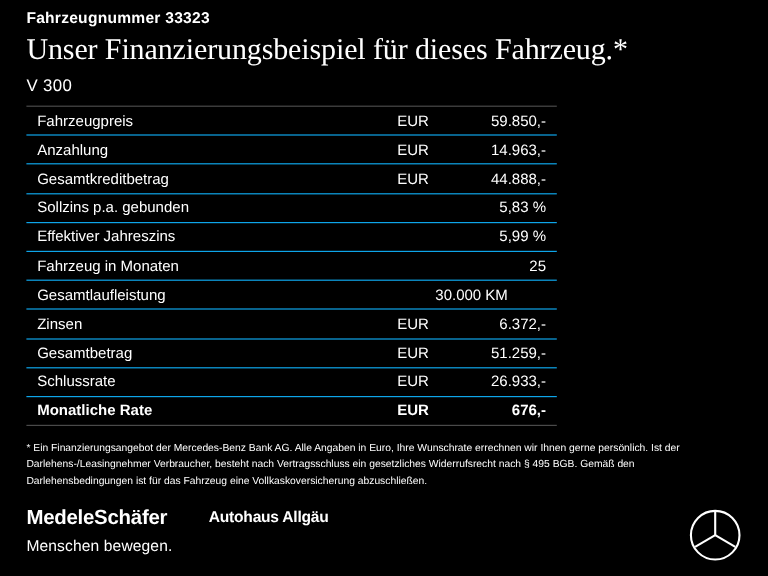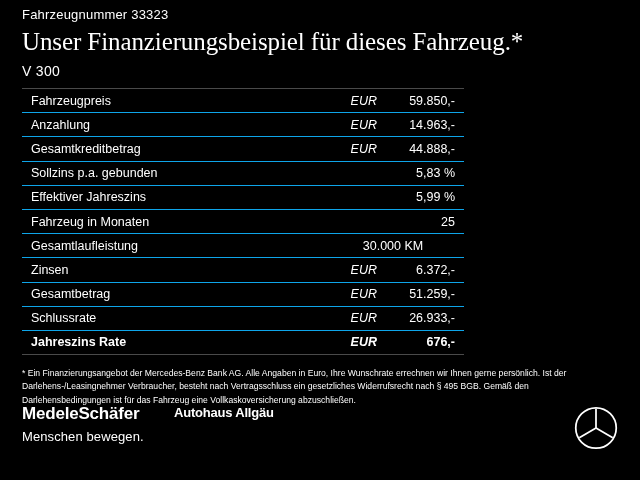--- a/index.html
+++ b/index.html
@@ -19,21 +19,21 @@
   }
   .inner {
     position: absolute;
     left: 22px;
     top: 0;
     width: 596px;
     height: 480px;
   }
   .vehicle-number {
     font-size: 13px;
-    font-weight: normal;
+    font-weight: bold;
     letter-spacing: 0.2px;
     padding-top: 7px;
     color: #ffffff;
   }
   .headline {
     font-family: Liberation Serif, serif;
     font-size: 25px;
     font-weight: normal;
     letter-spacing: -0.1px;
     margin-top: 6px;
@@ -64,23 +64,21 @@
   .table .row.last {
     border-bottom: 1px solid #4a4a4a;
   }
   .label {
     flex: 1 1 auto;
     padding-left: 9px;
     white-space: nowrap;
   }
   .cur {
     width: 46px;
-    text-align: right;
-    white-space: nowrap;
-    font-style: italic;
+    white-space: nowrap;
   }
   .val {
     width: 78px;
     text-align: right;
     padding-right: 9px;
     white-space: nowrap;
   }
   .val.wide {
     width: 124px;
     text-align: center;
@@ -93,21 +91,21 @@
   .footnote {
     margin-top: 12px;
     width: 560px;
     font-size: 8.6px;
     line-height: 1.55;
     color: #ffffff;
   }
   .footer {
     position: absolute;
     left: 0;
-    bottom: 24px;
+    bottom: 6px;
     width: 596px;
     height: 52px;
   }
   .brand-left {
     position: absolute;
     left: 0;
     top: 0;
   }
   .brand-name {
     font-size: 17px;
@@ -209,21 +207,21 @@
         <span class="val">51.259,-</span>
       </div>
 
       <div class="row">
         <span class="label">Schlussrate</span>
         <span class="cur">EUR</span>
         <span class="val">26.933,-</span>
       </div>
 
       <div class="row bold last">
-        <span class="label">Jahreszins Rate</span>
+        <span class="label">Monatliche Rate</span>
         <span class="cur">EUR</span>
         <span class="val">676,-</span>
       </div>
 
     </div>
 
     <div class="footnote">* Ein Finanzierungsangebot der Mercedes-Benz Bank AG. Alle Angaben in Euro, Ihre Wunschrate errechnen wir Ihnen gerne persönlich. Ist der Darlehens-/Leasingnehmer Verbraucher, besteht nach Vertragsschluss ein gesetzliches Widerrufsrecht nach § 495 BGB. Gemäß den Darlehensbedingungen ist für das Fahrzeug eine Vollkaskoversicherung abzuschließen.</div>
 
     <div class="footer">
       <div class="brand-left">

